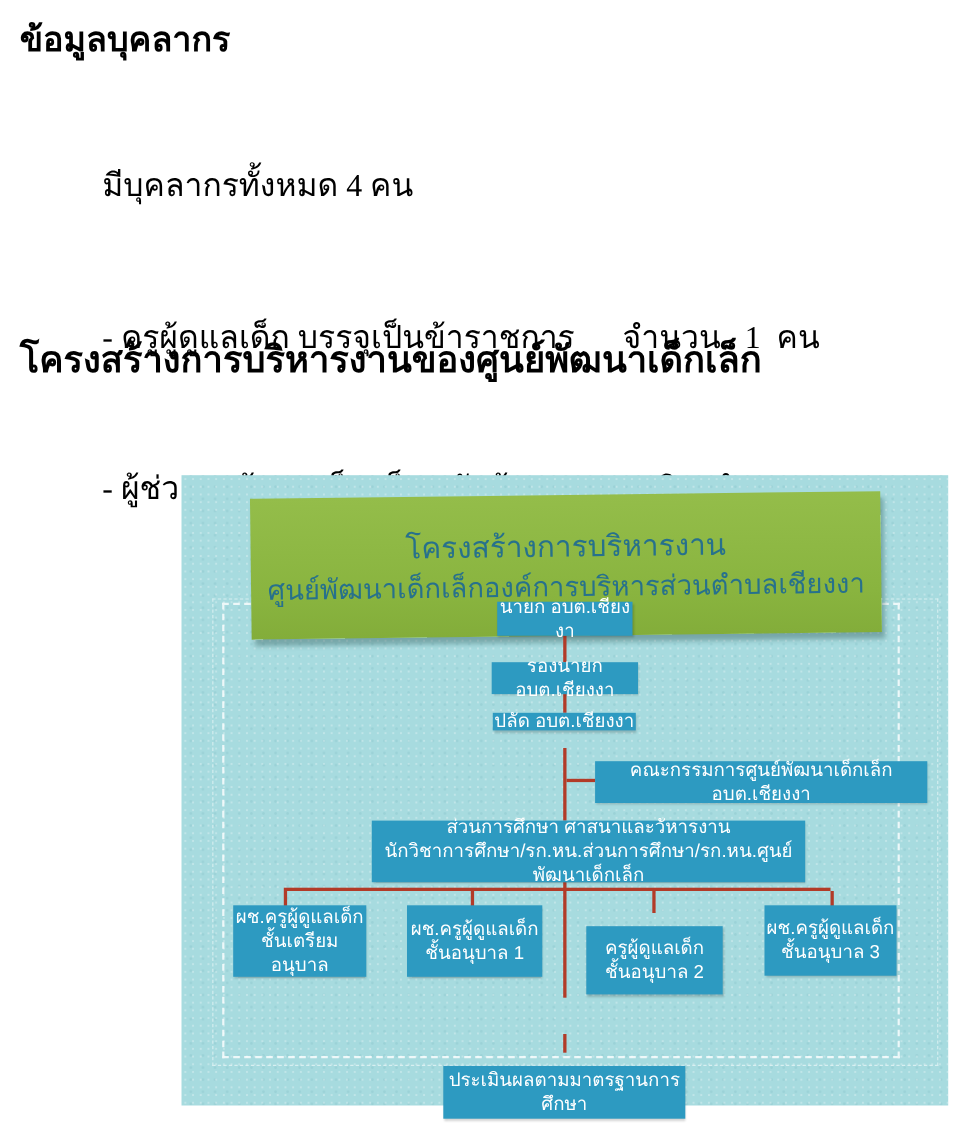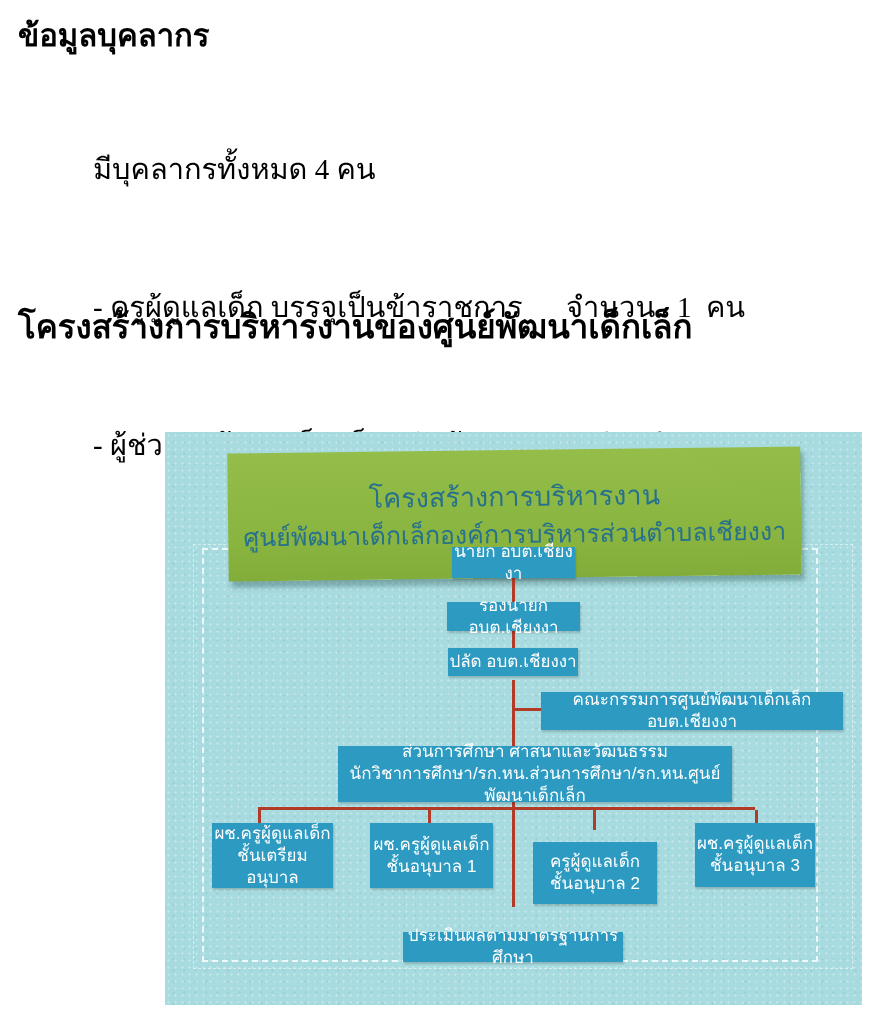--- a/index.html
+++ b/index.html
@@ -57,29 +57,29 @@
     position: absolute; background: #2d9ac1; color: #ffffff;
     display: flex; flex-direction: column; align-items: center; justify-content: center;
     text-align: center; font-size: 17px; line-height: 22px;
     box-shadow: 1px 2px 2px rgba(0,0,0,.18);
   }
 
   .conn { position: absolute; background: #b23b28; }
 
   #n-mayor     { left: 287px; top: 115px; width: 123px; height: 31px; }
   #n-deputy    { left: 282px; top: 170px; width: 133px; height: 29px; }
-  #n-clerk     { left: 283px; top: 216px; width: 130px; height: 28px; }
+  #n-clerk     { left: 283px; top: 216px; width: 130px; height: 16px; }
   #n-committee { left: 376px; top: 260px; width: 302px; height: 38px; }
   #n-education { left: 173px; top: 314px; width: 394px; height: 56px; }
   #n-asst1     { left: 47px;  top: 391px; width: 121px; height: 65px; }
   #n-asst2     { left: 205px; top: 391px; width: 123px; height: 65px; }
   #n-teacher2  { left: 368px; top: 391px; width: 124px; height: 62px; margin-top: 19px; }
   #n-asst3     { left: 530px; top: 391px; width: 120px; height: 64px; }
   #n-plan      { left: 282px; top: 475px; width: 133px; height: 33px; }
-  #n-evaluate  { left: 238px; top: 500px; width: 220px; height: 30px; }
+  #n-evaluate  { left: 238px; top: 537px; width: 220px; height: 48px; }
 
   #c-mayor-deputy    { left: 347px; top: 146px; width: 3px; height: 24px; }
   #c-deputy-clerk    { left: 347px; top: 199px; width: 3px; height: 17px; }
   #c-clerk-education { left: 347px; top: 248px; width: 3px; height: 66px; }
   #c-committee       { left: 350px; top: 276px; width: 26px; height: 3px; }
   #c-education-plan  { left: 347px; top: 370px; width: 3px; height: 105px; }
   #c-distribution    { left: 93px;  top: 375px; width: 497px; height: 3px; }
   #c-drop-asst1      { left: 93px;  top: 378px; width: 3px; height: 20px; }
   #c-drop-asst2      { left: 263px; top: 378px; width: 3px; height: 20px; }
   #c-drop-teacher2   { left: 428px; top: 378px; width: 3px; height: 20px; }
@@ -131,21 +131,21 @@
 
   <div class="node" id="n-clerk">
     <div>ปลัด อบต.เชียงงา</div>
   </div>
 
   <div class="node" id="n-committee">
     <div>คณะกรรมการศูนย์พัฒนาเด็กเล็ก อบต.เชียงงา</div>
   </div>
 
   <div class="node" id="n-education">
-    <div>ส่วนการศึกษา ศาสนาและวัฒนธรรม</div>
+    <div>ส่วนการศึกษา ศาสนาและวัหารงาน</div>
     <div>นักวิชาการศึกษา/รก.หน.ส่วนการศึกษา/รก.หน.ศูนย์พัฒนาเด็กเล็ก</div>
   </div>
 
   <div class="node" id="n-asst1">
     <div>ผช.ครูผู้ดูแลเด็ก</div>
     <div class="l2">ชั้นเตรียมอนุบาล</div>
   </div>
 
   <div class="node" id="n-asst2">
     <div>ผช.ครูผู้ดูแลเด็ก</div>

